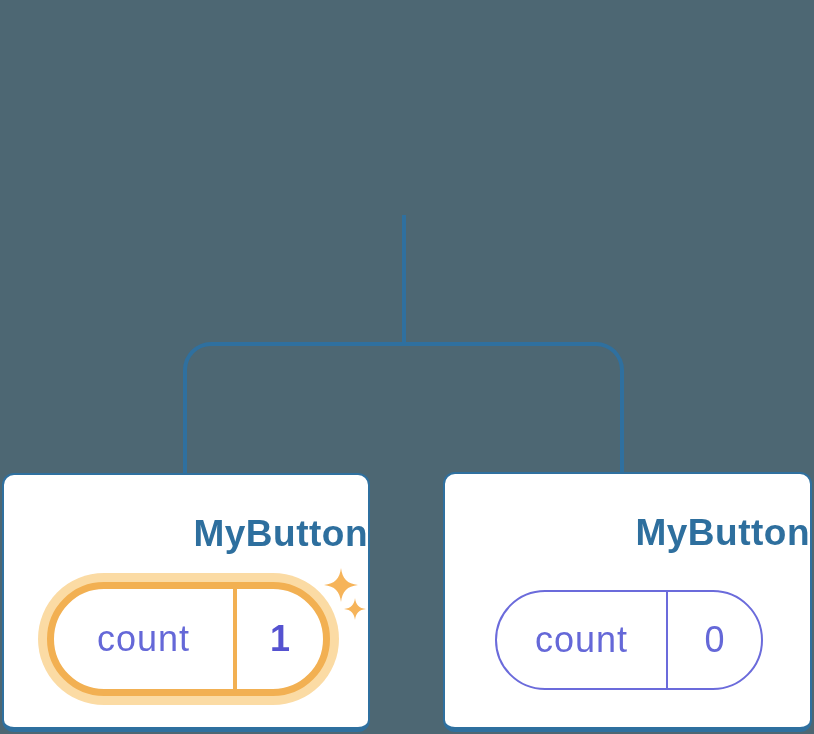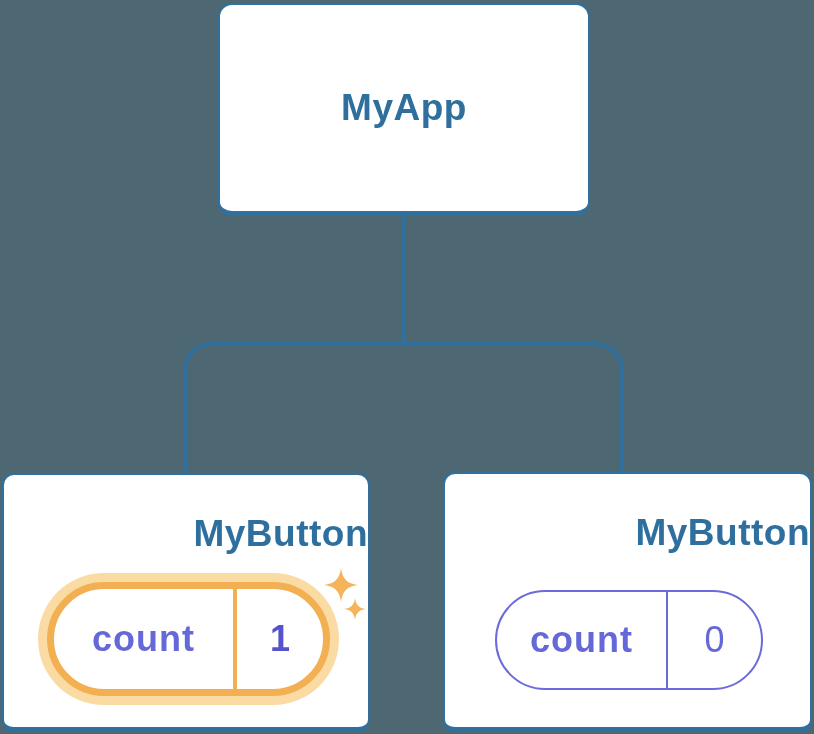--- a/index.html
+++ b/index.html
@@ -92,21 +92,21 @@
   }
   .cell-key { flex: 1; }
   .cell-val-hl { width: 86px; }
   .cell-val    { width: 93px; }
   .pill-divider-hl { width: 4px; background: #f2b052; }
   .pill-divider    { width: 2px; background: #6b6bdb; }
 
   .state-key {
     color: #6568d8;
     font-size: 36px;
-    font-weight: 700;
+    font-weight: 400;
     letter-spacing: 1px;
   }
   .state-val {
     color: #6568d8;
     font-size: 36px;
     font-weight: 400;
   }
   .state-val-bold {
     color: #5552d0;
     font-size: 36px;
@@ -123,23 +123,20 @@
   .sparkle-small { left: 340px; top: 123px; width: 22px; height: 22px; }
 </style>
 </head>
 <body>
 
 <div class="stage">
 
   <div class="stem"></div>
   <div class="bracket"></div>
 
-  <div class="node node-app">
-    <span class="node-label">MyApp</span>
-  </div>
 
   <div class="node node-btn-left">
     <span class="node-label btn-label">MyButton</span>
 
     <div class="pill pill-highlight">
       <div class="pill-cell cell-key">
         <span class="state-key">count</span>
       </div>
       <div class="pill-divider-hl"></div>
       <div class="pill-cell cell-val-hl">

